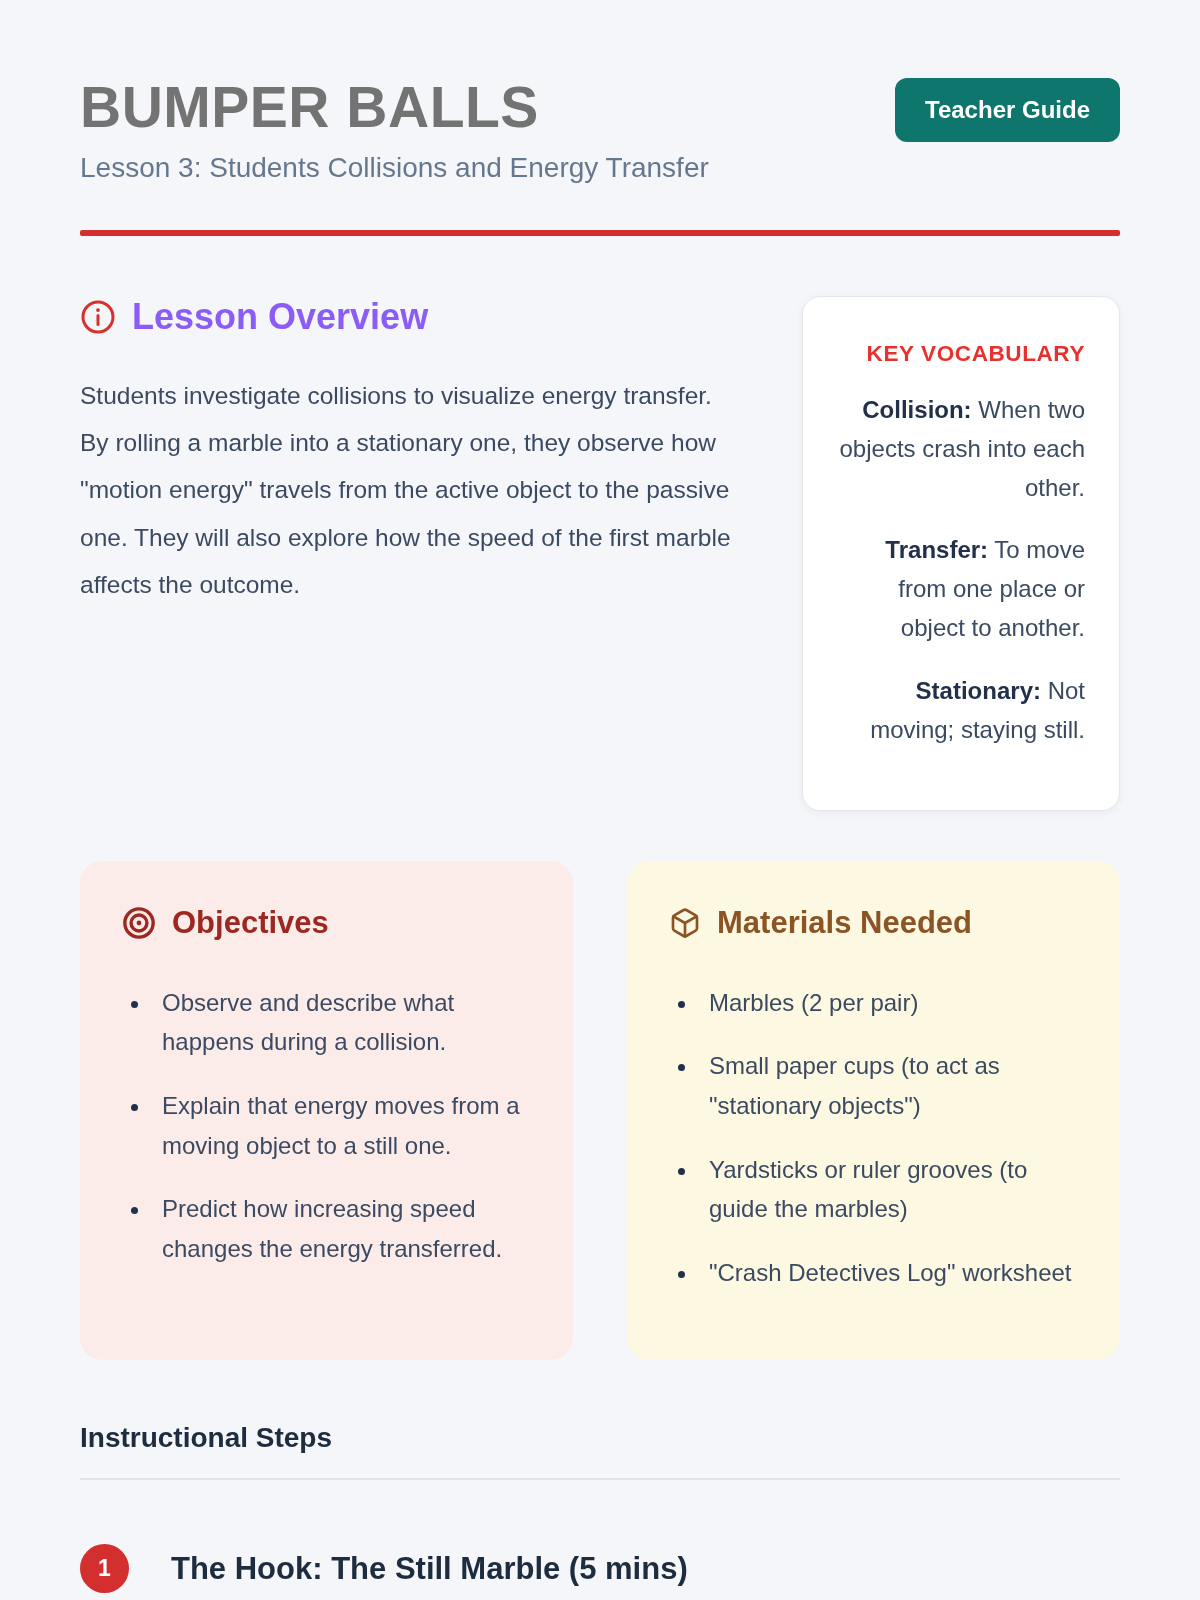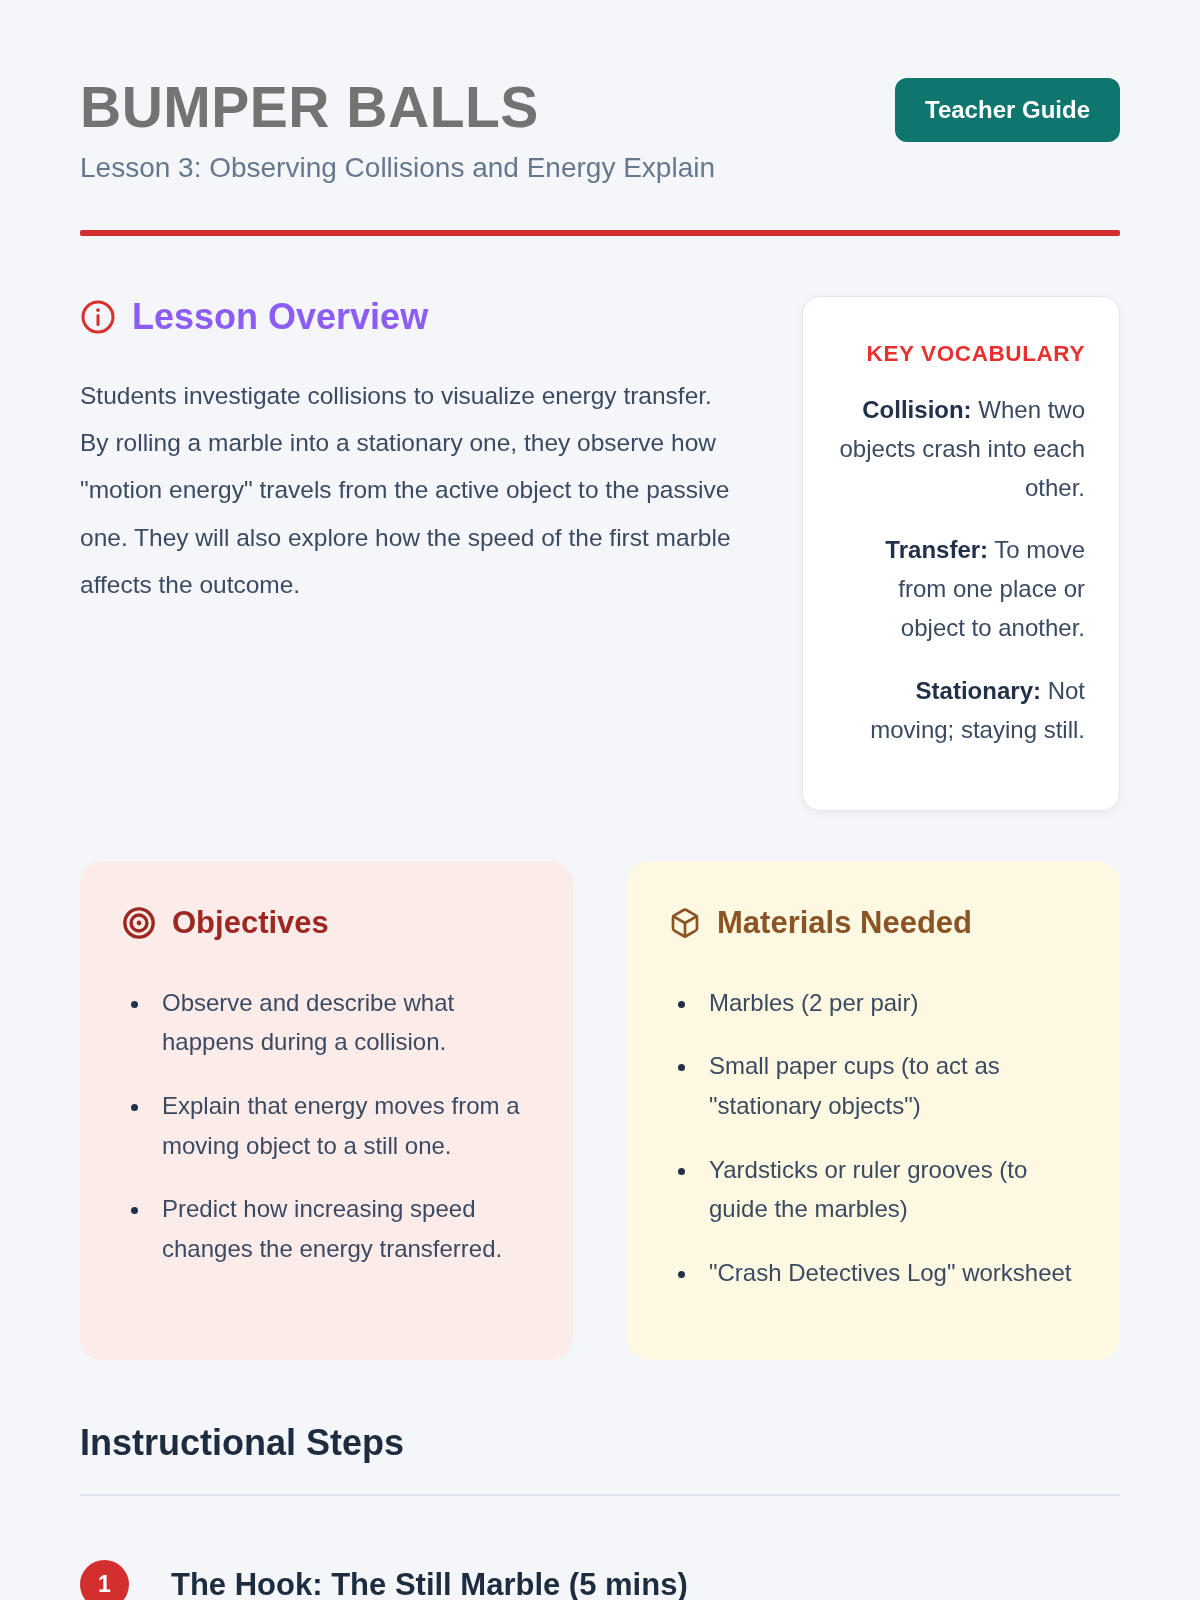--- a/index.html
+++ b/index.html
@@ -93,21 +93,21 @@
   .card-objectives { background: #fbecea; }
   .card-materials { background: #fdf8e2; }
   .card-heading { display: flex; align-items: center; gap: 16px; font-size: 31px; font-weight: bold; }
   .card-objectives .card-heading { color: #9c2821; }
   .card-materials .card-heading { color: #8a5425; }
   .card ul { margin: 42px 0 0 0; padding-left: 30px; font-size: 24px; line-height: 1.65; }
   .card li { margin-bottom: 24px; padding-left: 10px; }
   .card li::marker { color: #22304a; }
 
   
-  .steps-heading { margin-top: 62px; font-size: 36px; font-weight: bold; color: #1d2c3f; }
+  .steps-heading { margin-top: 62px; font-size: 28px; font-weight: bold; color: #1d2c3f; }
   .steps-rule { height: 2px; background: #dfe4eb; margin-top: 24px; }
   .step-row { display: flex; gap: 42px; margin-top: 64px; align-items: flex-start; }
   .step-number {
     width: 49px; height: 49px; flex: none;
     border-radius: 50%;
     background: #d32f2f;
     color: #ffffff;
     font-size: 23px; font-weight: bold;
     display: flex; align-items: center; justify-content: center;
   }
@@ -116,21 +116,21 @@
   .icon { display: inline-flex; flex: none; }
 </style>
 </head>
 <body>
 
 <div class="page">
 
   <div class="header-row">
     <div>
       <h1 class="page-title">BUMPER BALLS</h1>
-      <div class="page-subtitle">Lesson 3: Observing Collisions and Energy Explain</div>
+      <div class="page-subtitle">Lesson 3: Students Collisions and Energy Transfer</div>
     </div>
     <button class="badge-button">Teacher Guide</button>
   </div>
 
   <div class="rule-red"></div>
 
   <div class="overview-row">
     <div class="overview-left">
       <div class="section-heading">
         <span class="icon">

